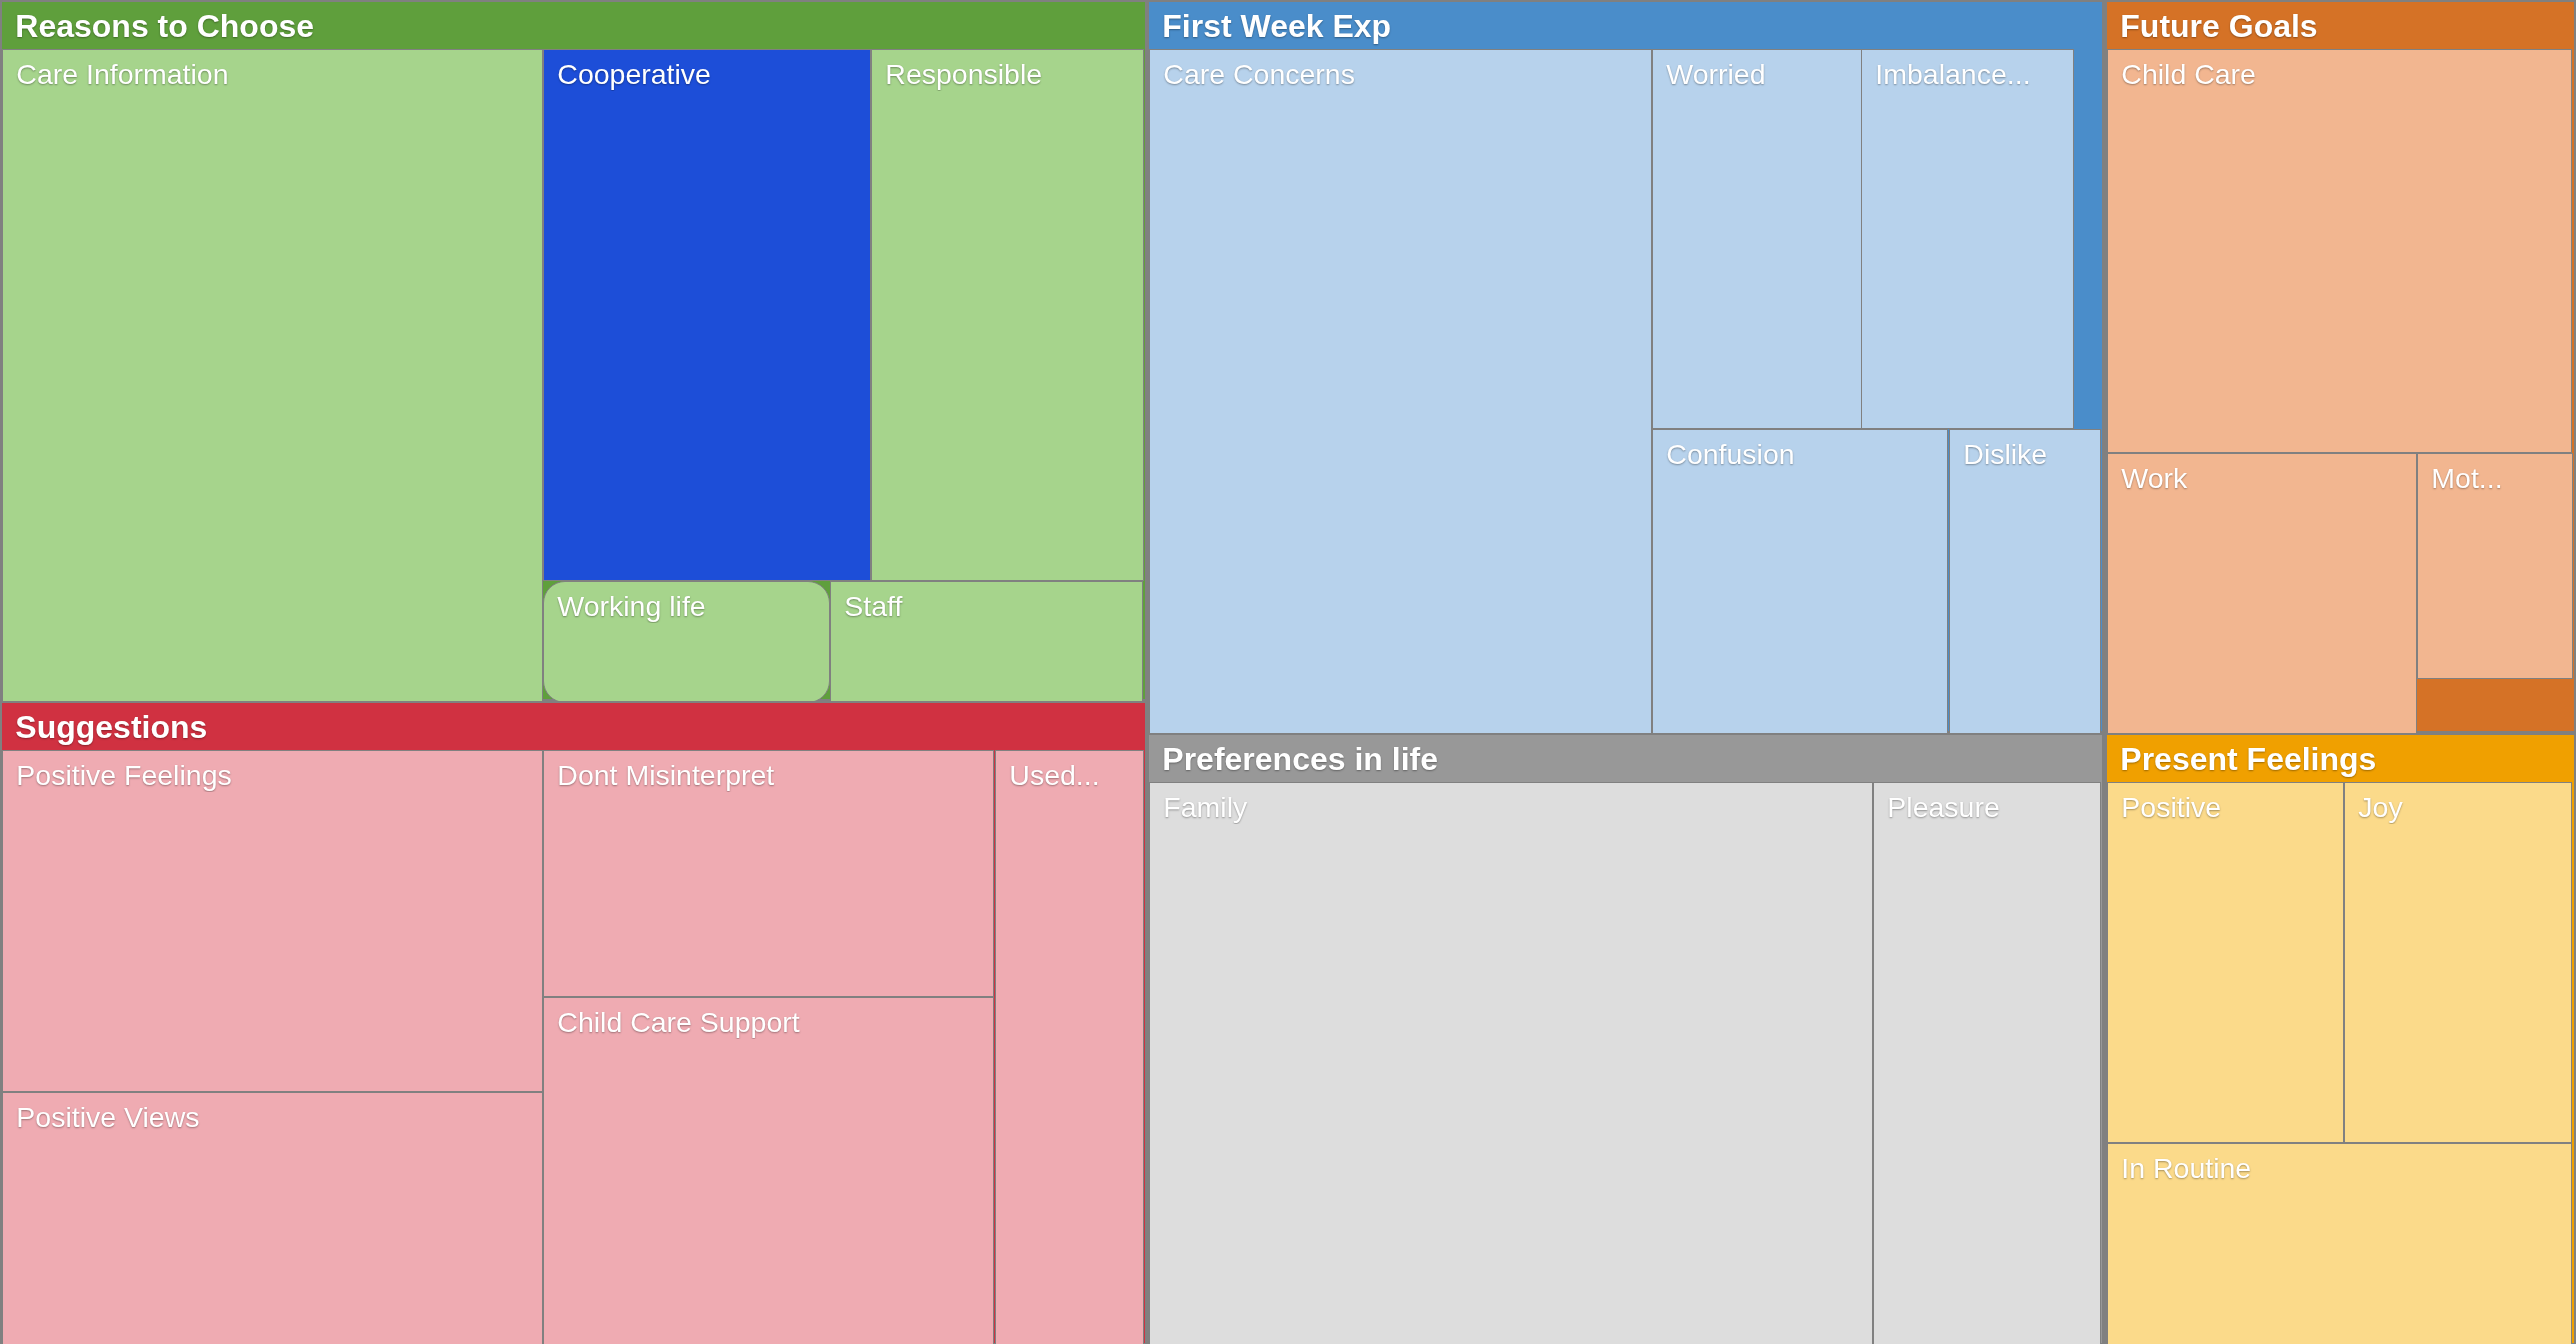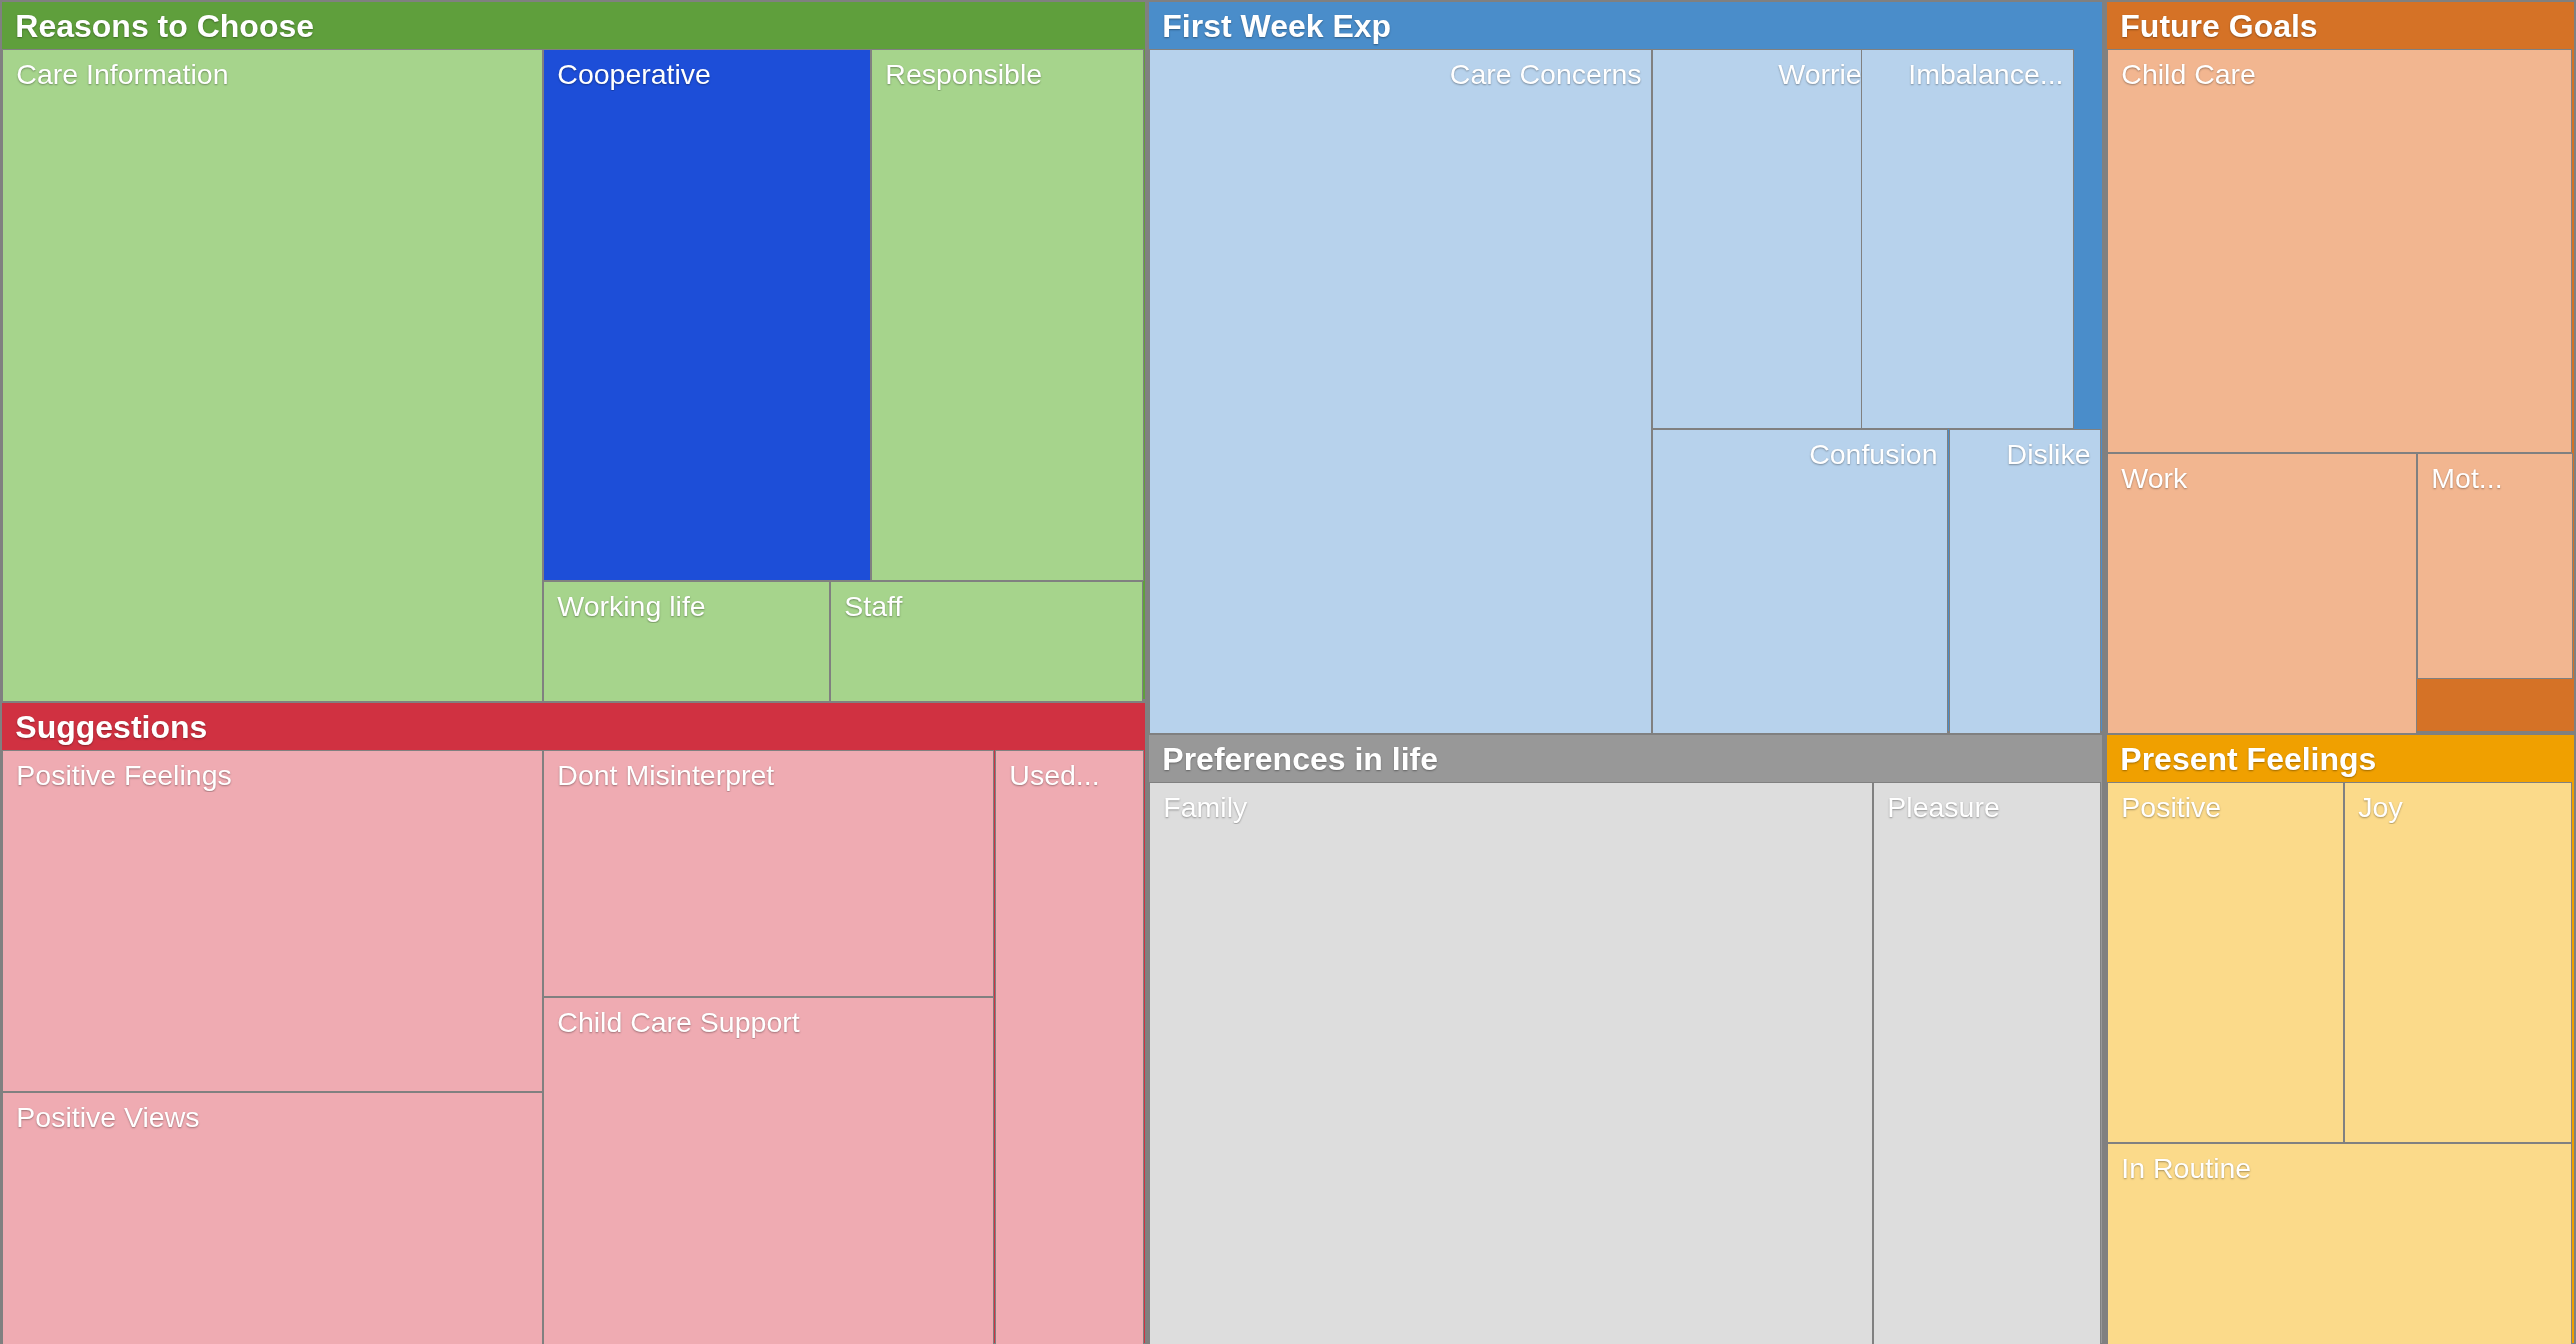--- a/index.html
+++ b/index.html
@@ -19,29 +19,29 @@
       <div class="group-inner" style="top: 47px;">
         <div class="leaf" style="left: 0px; top: 0px; width: 541px; height: 653px; background: rgb(166, 212, 140);">
           <div class="ltitle">Care Information</div>
         </div>
         <div class="leaf" style="left: 541px; top: 0px; width: 328px; height: 532px; background: #1d4ed8;">
           <div class="ltitle">Cooperative</div>
         </div>
         <div class="leaf" style="left: 869px; top: 0px; width: 273px; height: 532px; background: rgb(166, 212, 140); padding-left: 32px;">
           <div class="ltitle">Responsible</div>
         </div>
-        <div class="leaf" style="left: 541px; top: 532px; width: 287px; height: 122px; background: rgb(166, 212, 140);">
+        <div class="leaf" style="left: 541px; top: 532px; width: 287px; height: 122px; background: rgb(166, 212, 140); border-radius: 22px;">
           <div class="ltitle">Working life</div>
         </div>
         <div class="leaf" style="left: 828px; top: 532px; width: 313px; height: 122px; background: rgb(166, 212, 140);">
           <div class="ltitle">Staff</div>
         </div>
       </div>
     </div>
-    <div class="group" style="left: 1147px; top: 0px; width: 957px; height: 733px; background: rgb(74, 141, 202); text-align: right;">
+    <div class="group" style="left: 1147px; top: 0px; width: 957px; height: 733px; background: rgb(74, 141, 202);">
       <div class="gtitle">First Week Exp</div>
       <div class="group-inner" style="top: 47px;">
         <div class="leaf" style="left: 0px; top: 0px; width: 503px; height: 686px; background: rgb(183, 210, 236);">
           <div class="ltitle">Care Concerns</div>
         </div>
         <div class="leaf" style="left: 503px; top: 0px; width: 236px; height: 380px; background: rgb(183, 210, 236); padding-left: 48px;">
           <div class="ltitle">Worried</div>
         </div>
         <div class="leaf" style="left: 712px; top: 0px; width: 213px; height: 380px; background: rgb(183, 210, 236);">
           <div class="ltitle">Imbalance...</div>

